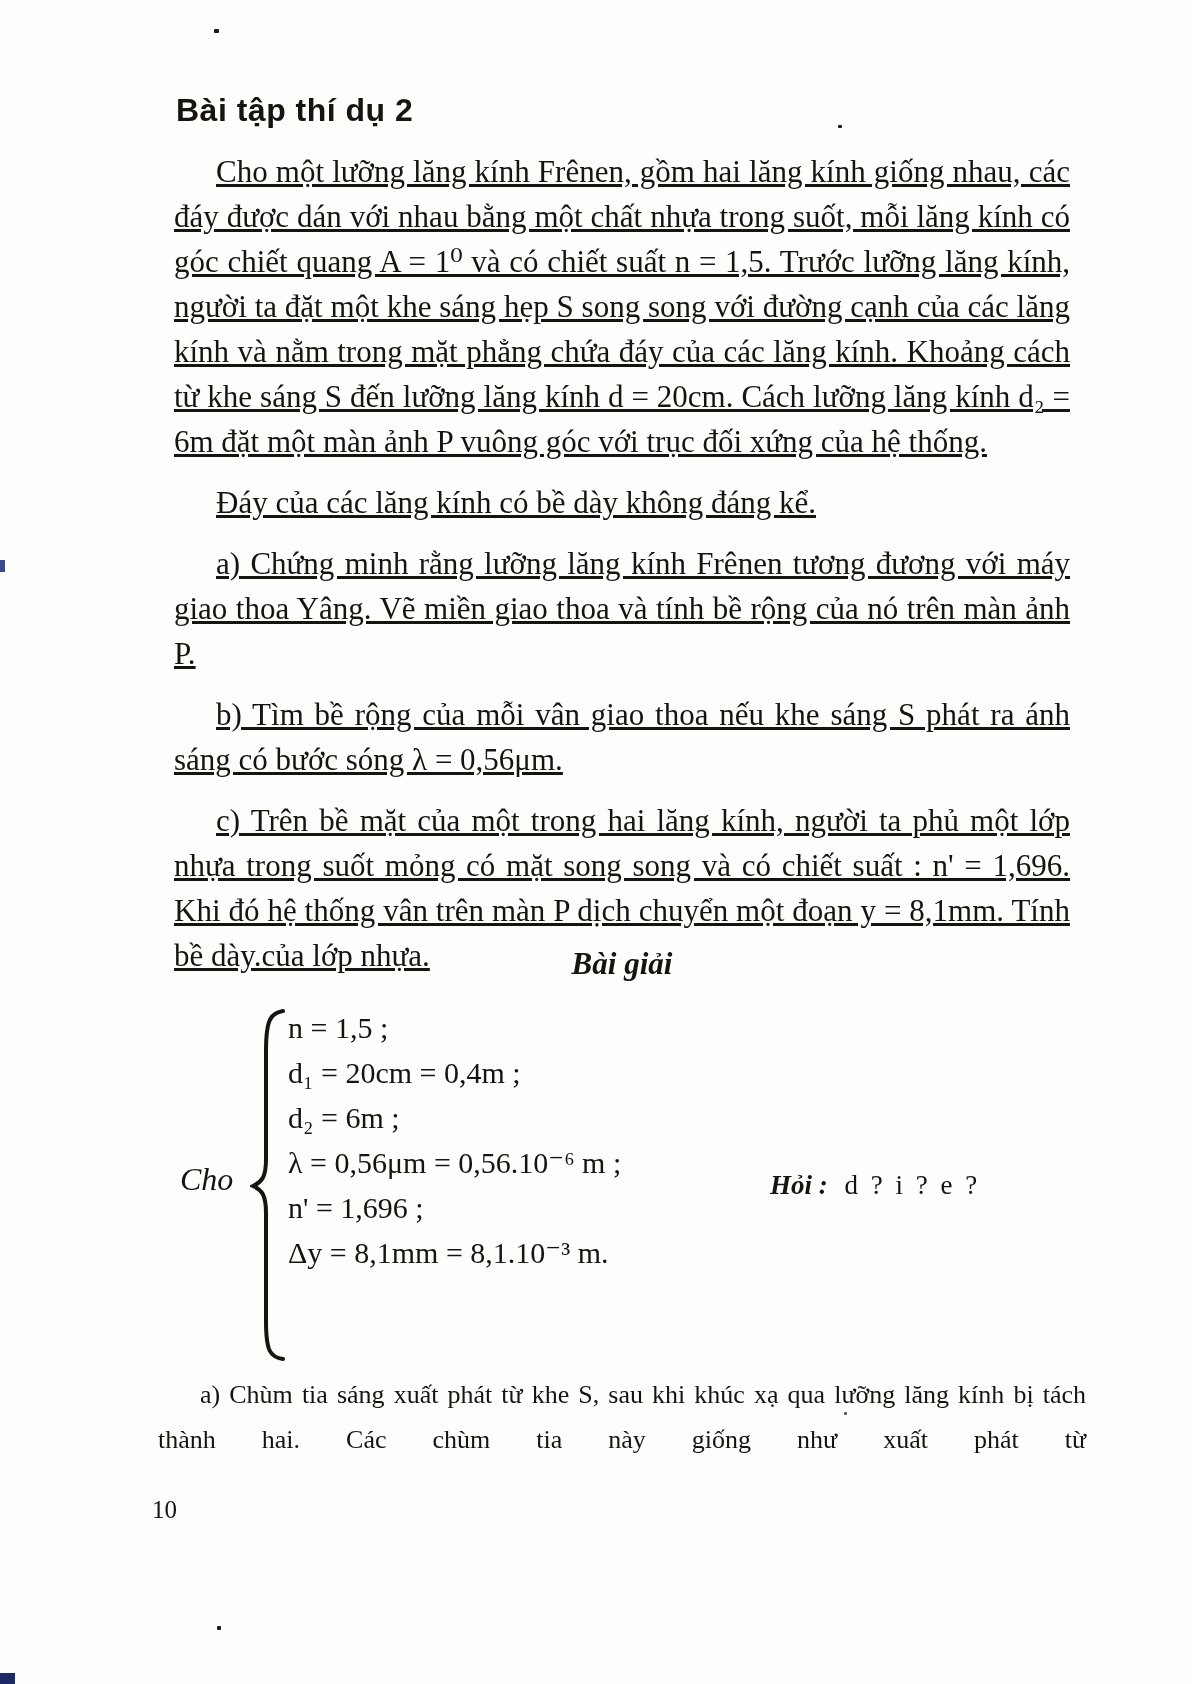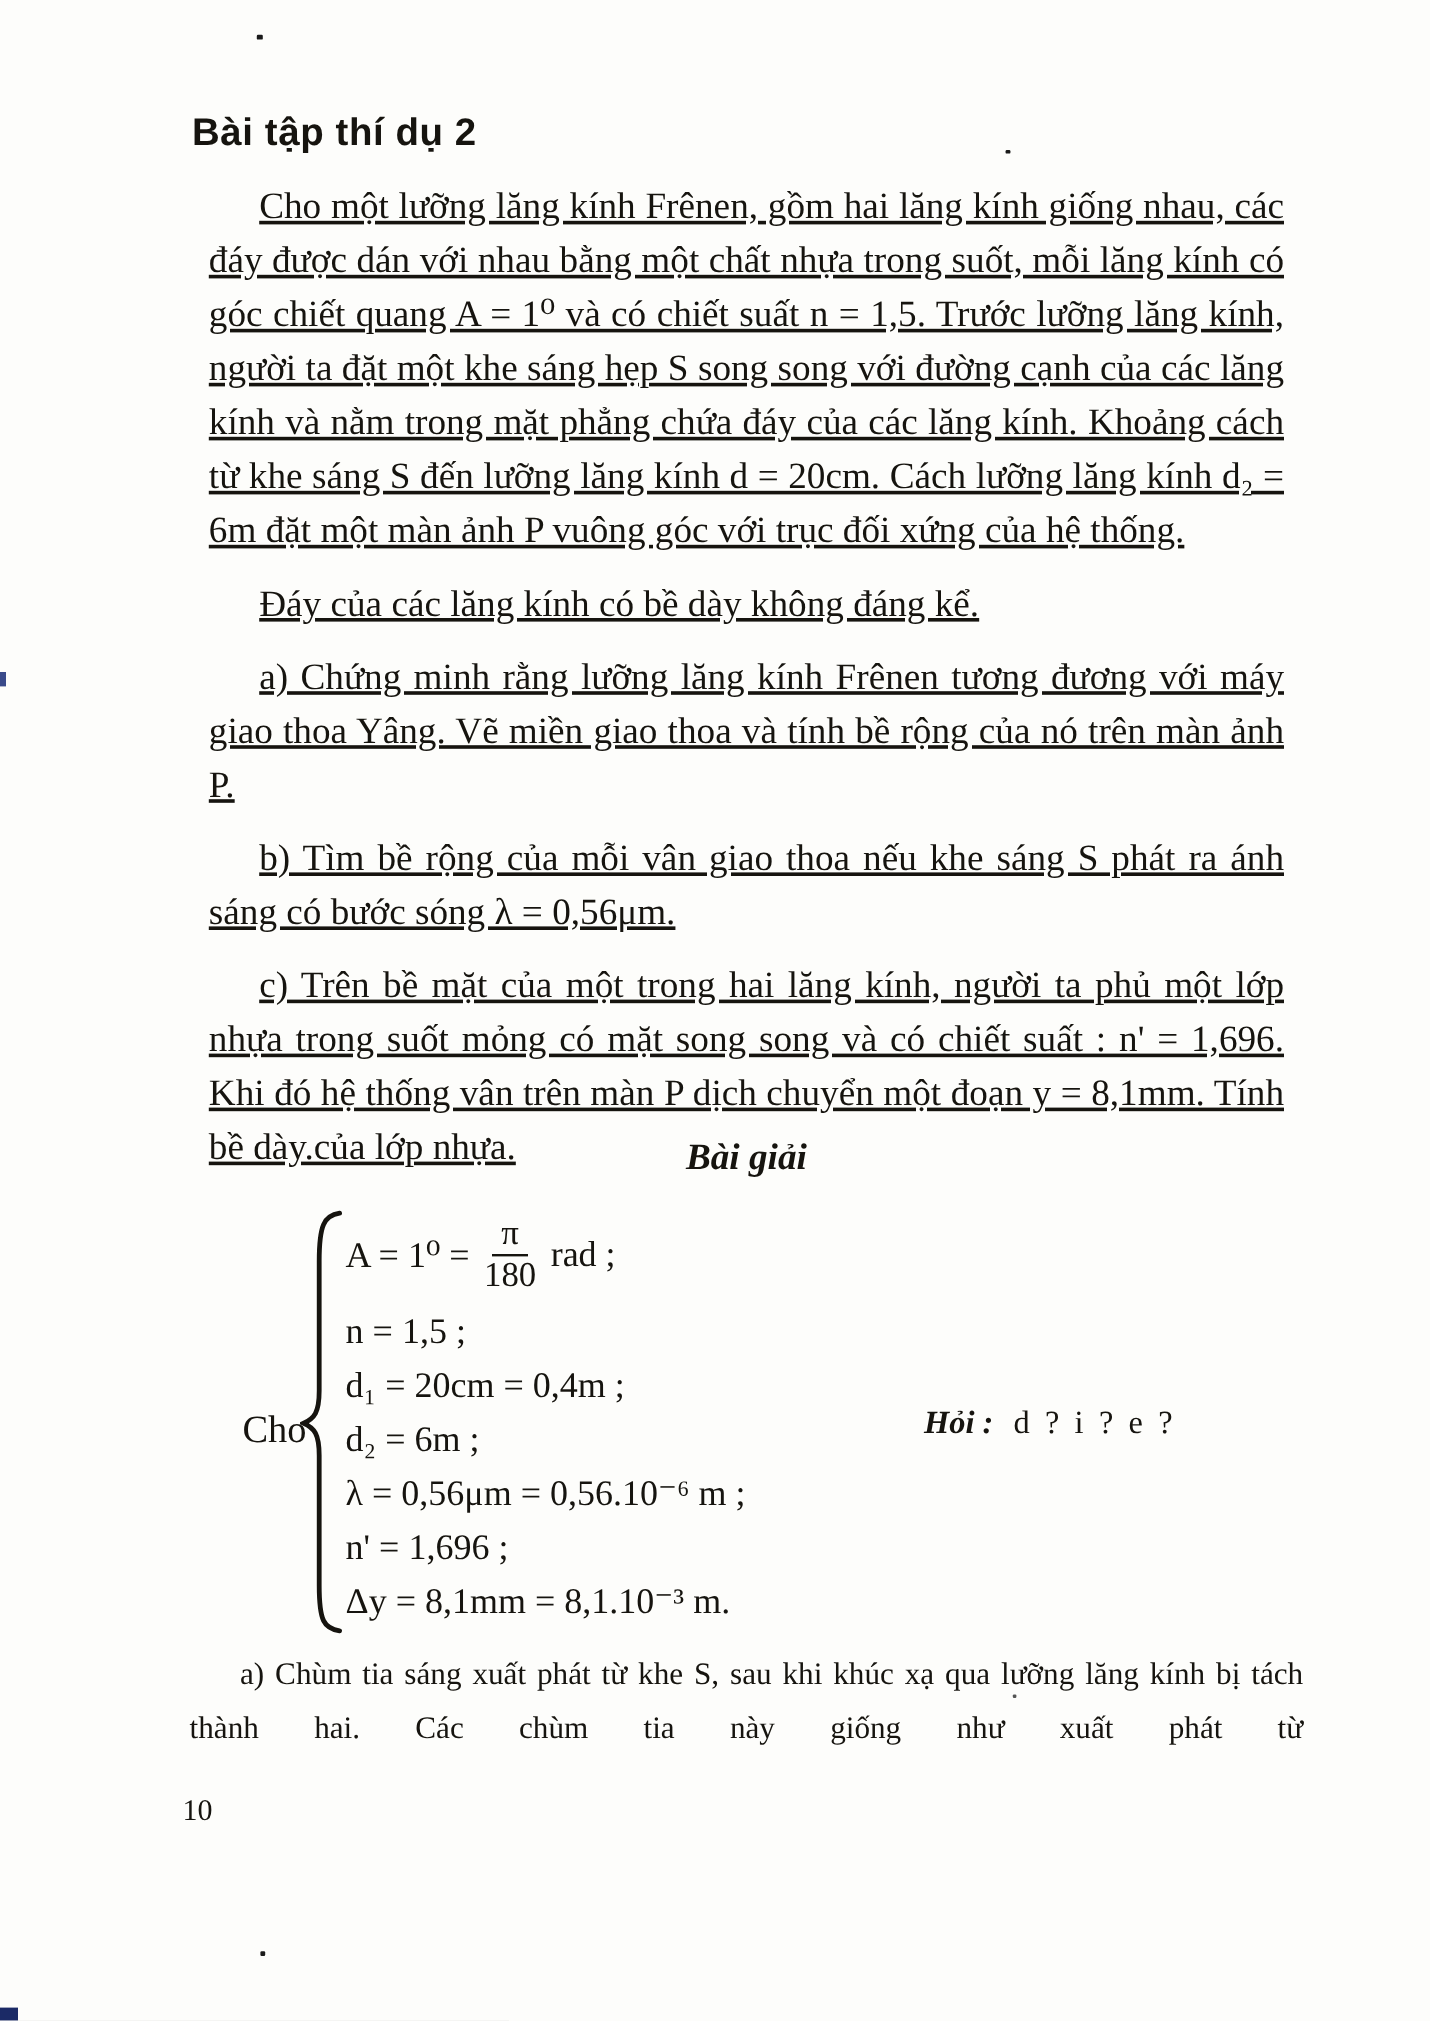--- a/index.html
+++ b/index.html
@@ -6,40 +6,40 @@
   .page{
     position:relative;
     width:1192px;height:1684px;
     margin:0 auto;
     background:#fdfdfb;
     color:#16140f;
     font-family:"Liberation Serif","DejaVu Serif",serif;
     overflow:hidden;
   }
   .doc-title{
-    position:absolute;left:160px;top:71px;
+    position:absolute;left:176px;top:71px;
     font-family:"Liberation Sans","DejaVu Sans",sans-serif;
     font-weight:bold;font-size:32px;letter-spacing:0.5px;
   }
   .body-col{
     position:absolute;left:158px;top:133px;width:928px;
     font-size:31px;line-height:45px;
     text-align:justify;
   }
   .body-col p{margin:16px;text-indent:42px;text-decoration:underline;}
   .body-col p.space-before{margin-top:8px;}
   .solution-heading{
     position:absolute;left:158px;top:946px;width:928px;
     text-align:center;font-size:31px;font-weight:bold;font-style:italic;
   }
   
   .given-block{position:absolute;left:158px;top:1005px;width:700px;height:360px;}
   .given-label{
-    position:absolute;left:22px;top:168px;
-    font-size:32px;margin-left:22px;
+    position:absolute;left:22px;top:156px;
+    font-style:italic;font-size:32px;
   }
   .brace{position:absolute;left:92px;top:2px;}
   .given-items{
     position:absolute;left:130px;top:0;
     font-size:30px;white-space:nowrap;
   }
   .given-items .row{line-height:45px;height:45px;}
   .given-items .row-frac{
     height:82px;display:flex;align-items:center;line-height:normal;
   }
@@ -90,28 +90,20 @@
   <div class="solution-heading">Bài giải</div>
 
   <div class="given-block">
     <span class="given-label">Cho</span>
 
     <svg class="brace" width="44" height="356" viewBox="0 0 44 356">
       <path d="M 33 4 C 20 6, 16 14, 16 44 L 16 152 C 16 170, 12 175, 3 179 C 12 183, 16 188, 16 206 L 16 314 C 16 344, 20 350, 33 352" fill="none" stroke="#16140f" stroke-width="4" stroke-linecap="round"></path>
     </svg>
 
     <div class="given-items">
-      <div class="row row-frac">
-        <span>A = 1⁰ =</span>
-        <span class="frac">
-          <span class="num">π</span>
-          <span class="den">180</span>
-        </span>
-        <span>rad ;</span>
-      </div>
       <div class="row">n = 1,5 ;</div>
       <div class="row">d₁ = 20cm = 0,4m ;</div>
       <div class="row">d₂ = 6m ;</div>
       <div class="row">λ = 0,56μm = 0,56.10⁻⁶ m ;</div>
       <div class="row">n' = 1,696 ;</div>
       <div class="row">Δy = 8,1mm = 8,1.10⁻³ m.</div>
     </div>
   </div>
 
   <div class="question-line">

